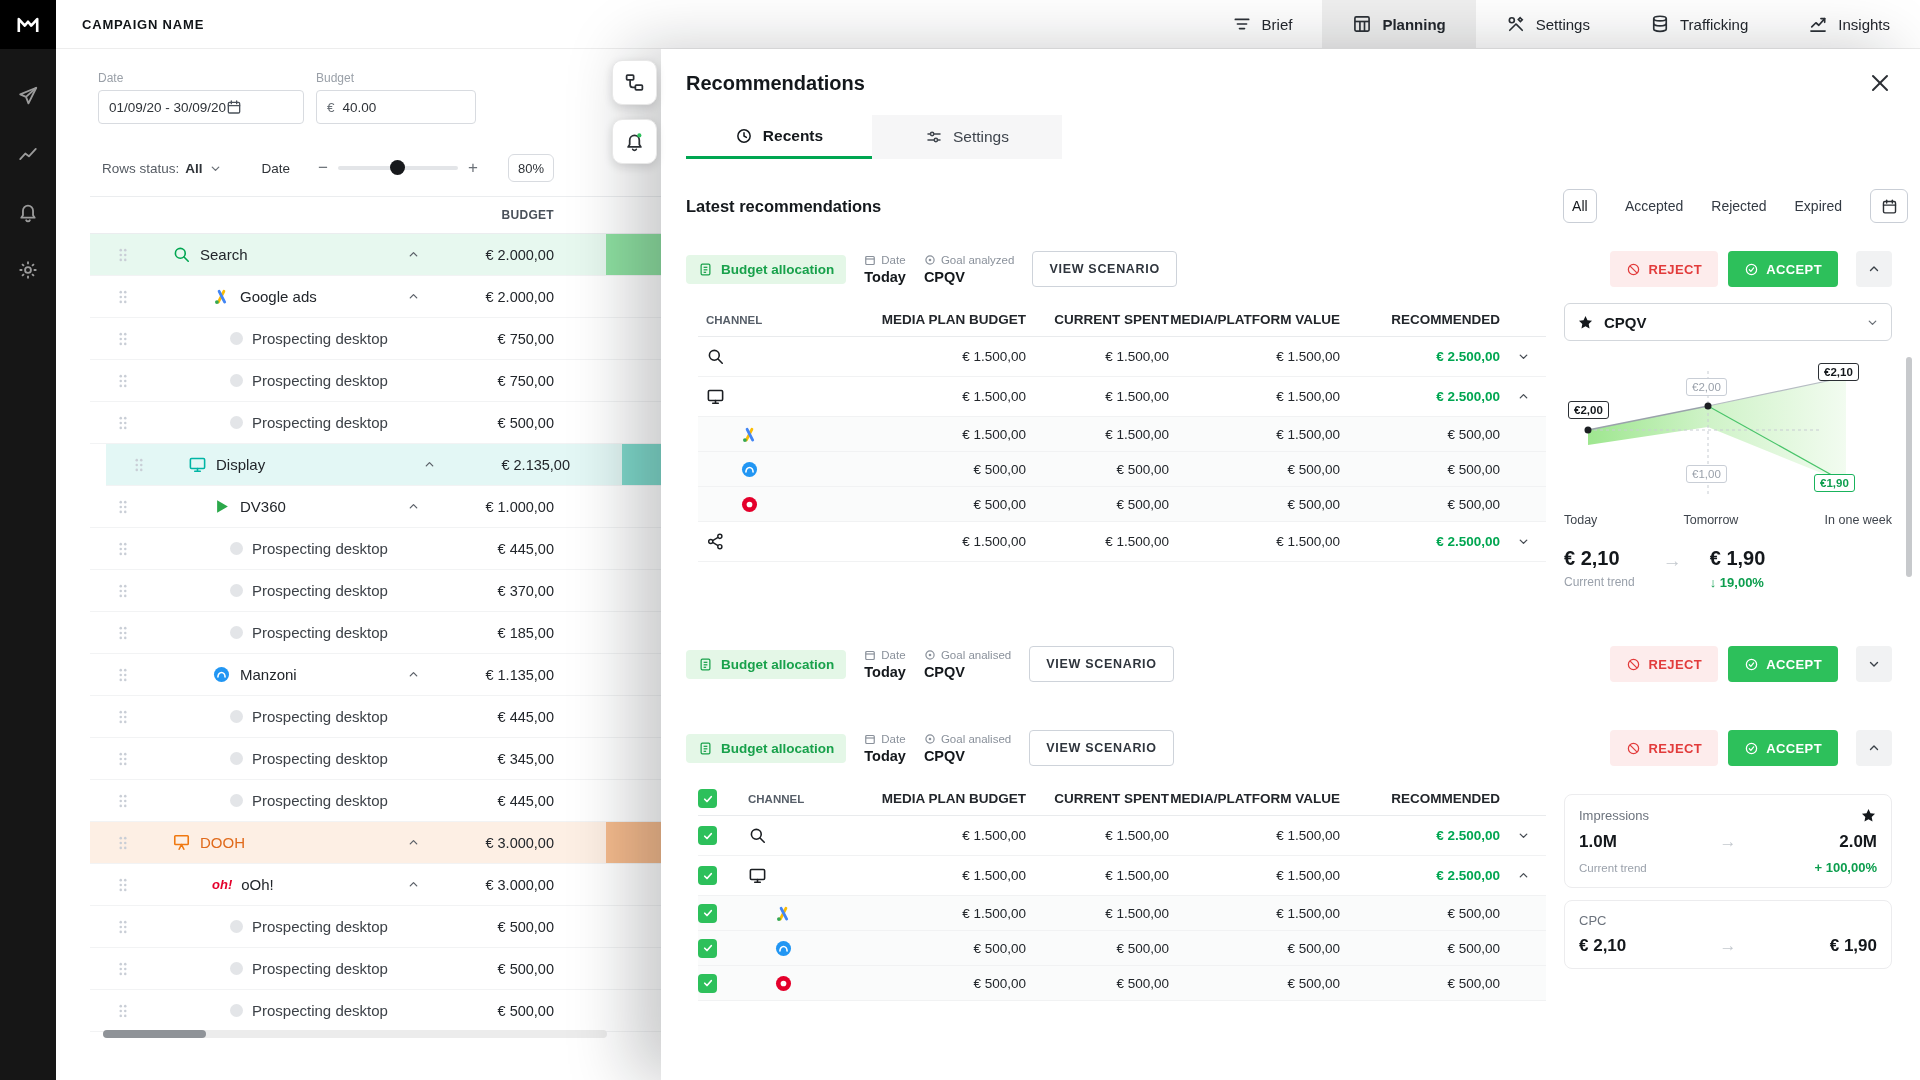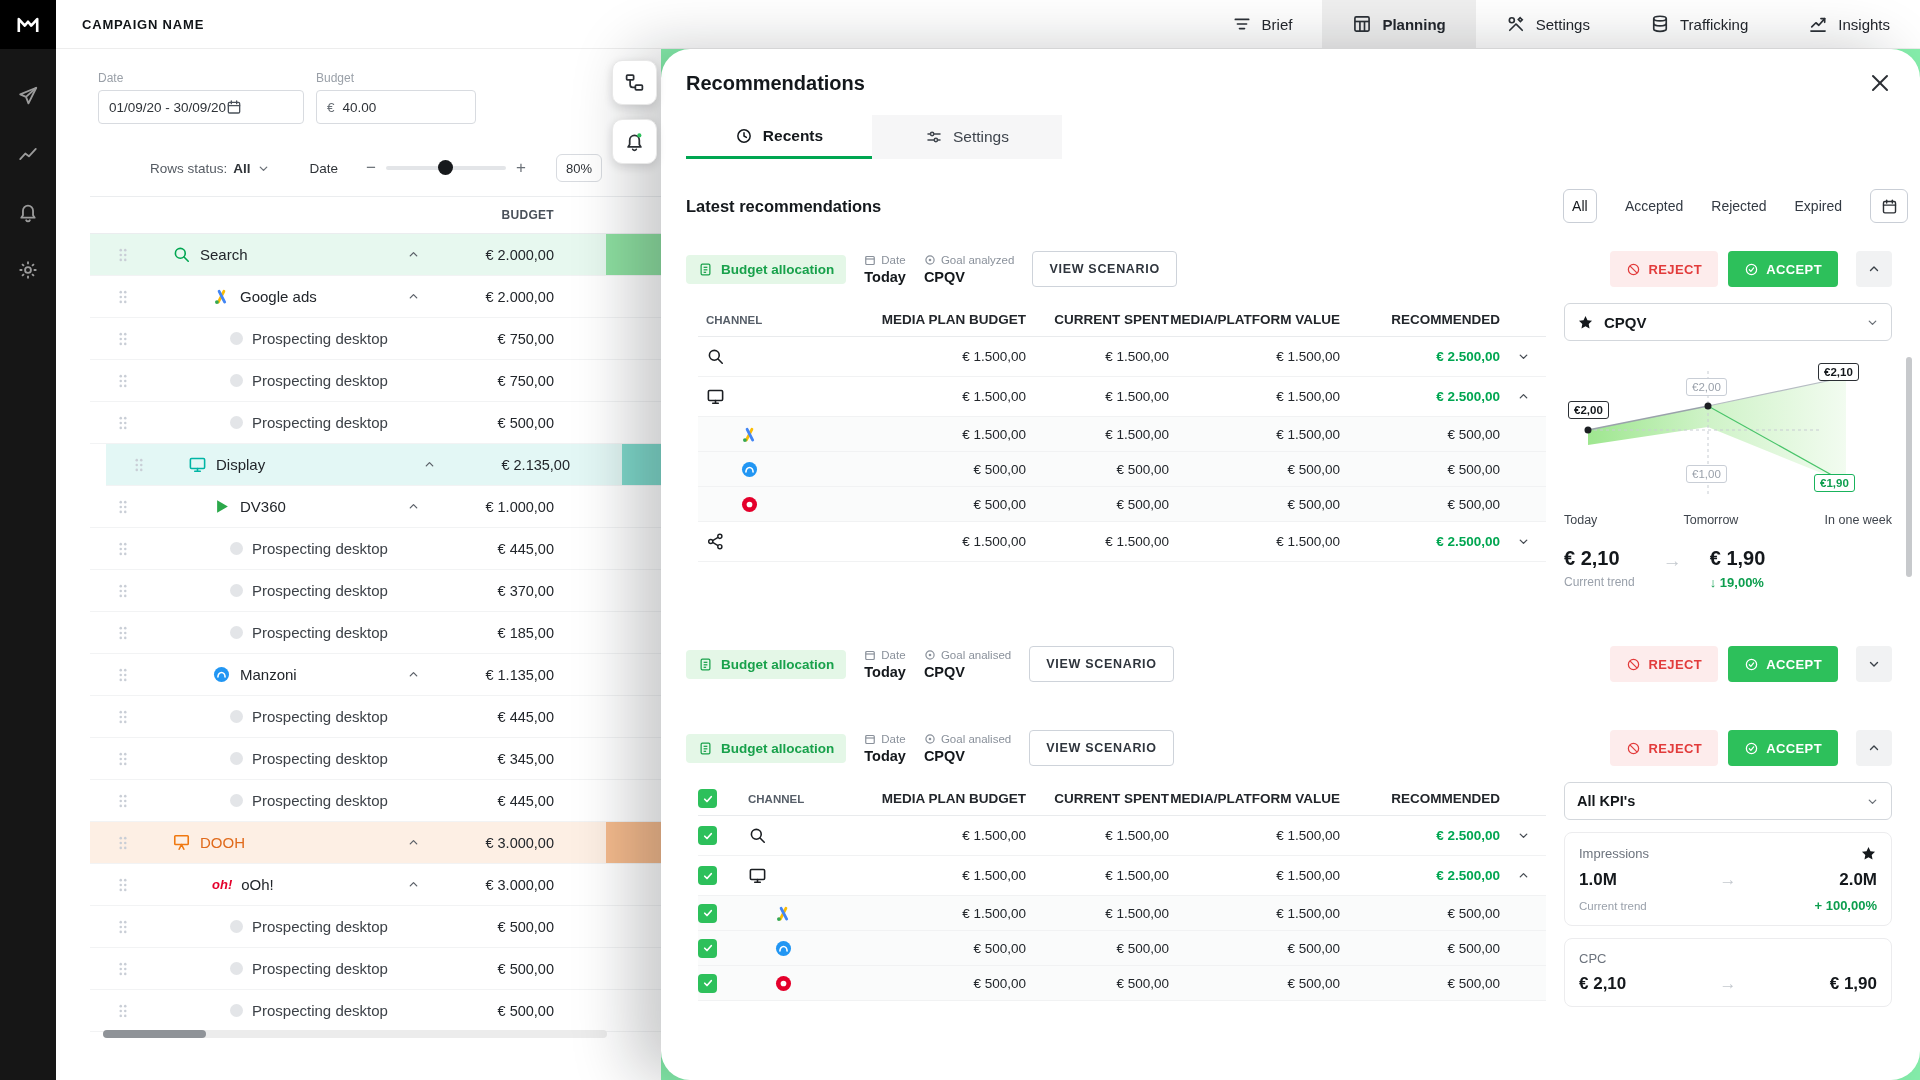--- a/index.html
+++ b/index.html
@@ -27,21 +27,21 @@
   .f-label{font-size:12px;color:#9aa0a8;margin-bottom:5px;display:block;}
   .f-box{height:34px;border:1px solid #d8dbe0;border-radius:4px;display:flex;align-items:center;padding:0 10px;font-size:13.5px;color:#2f3338;background:#fff;cursor:pointer;}
   .f-media{width:204px;justify-content:space-between;}
   .f-date{width:206px;}
   .f-budget{width:160px;gap:8px;}
   .f-cur{color:#6a7077;}
   .chev-ic{width:13px;height:13px;color:#6a7077;}
   .cal-ic{width:16px;height:16px;color:#4a515a;}
 
   .controls{display:flex;align-items:center;margin:30px 0 0 46px;font-size:13.5px;color:#2f3338;}
-  .rows-status{display:flex;align-items:center;gap:6px;cursor:pointer;margin-left:48px;}
+  .rows-status{display:flex;align-items:center;gap:6px;cursor:pointer;}
   .rows-status .lab{color:#555b63;}
   .rows-status .val{font-weight:600;}
   .reset{margin-left:40px;cursor:pointer;color:#2f3338;}
   .sl-minus{margin-left:28px;color:#6a7077;font-size:17px;cursor:pointer;}
   .sl-track{position:relative;width:120px;height:4px;background:#e3e5e8;border-radius:2px;margin:0 10px;cursor:pointer;}
   .sl-knob{position:absolute;left:52px;top:-6px;width:15px;height:15px;background:#17191c;border-radius:50%;}
   .sl-plus{color:#6a7077;font-size:17px;cursor:pointer;}
   .zoom-chip{margin-left:30px;height:28px;min-width:46px;padding:0 8px;border:1px solid #d8dbe0;border-radius:6px;display:flex;align-items:center;justify-content:center;font-size:13px;color:#2f3338;}
 
   .ptable{margin:14px 0 0 34px;}
@@ -69,21 +69,21 @@
   .ooh-logo{color:#E4002B;font-weight:800;font-style:italic;font-size:13px;flex:0 0 auto;}
   .hscroll{position:absolute;left:47px;top:981px;width:504px;height:8px;background:#ececec;border-radius:4px;}
   .hthumb{position:absolute;left:0;top:0;width:103px;height:8px;background:#8f9398;border-radius:4px;cursor:grab;}
 
   
   .float-group{position:absolute;left:612px;top:60px;z-index:70;display:flex;flex-direction:column;gap:14px;}
   .fbtn{width:45px;height:45px;background:#fff;border:1px solid #e8e8e8;border-radius:10px;box-shadow:0 3px 10px rgba(20,20,30,.14);display:flex;align-items:center;justify-content:center;color:#2b2f34;cursor:pointer;}
   .fbtn .svgic{width:21px;height:21px;}
 
   
-  .overlay{position:absolute;left:661px;top:49px;right:0;bottom:0;background:#fff;z-index:50;box-shadow:-30px 0 60px rgba(15,20,25,.22);border-radius:29px;}
+  .overlay{position:absolute;left:661px;top:49px;right:0;bottom:0;background:#fff;z-index:50;box-shadow:-30px 0 60px rgba(15,20,25,.22);}
   .ov-inner{position:absolute;inset:0;overflow:hidden;padding:0 28px 0 25px;}
   .ov-head{display:flex;align-items:center;justify-content:space-between;margin-top:22px;}
   .ov-title{font-size:20px;font-weight:700;color:#14181c;}
   .ov-close{width:24px;height:24px;color:#2b2f34;cursor:pointer;}
   .ov-tabs{display:flex;margin-top:20px;}
   .tab{height:44px;display:flex;align-items:center;justify-content:center;gap:10px;font-size:15.5px;cursor:pointer;}
   .tab-recents{width:186px;border-bottom:3px solid #00A651;color:#14181c;font-weight:600;background:#fff;text-align:right;}
   .tab-settings{width:190px;background:#f6f6f7;color:#3f454d;}
   .tab .t-ic{width:18px;height:18px;}
   .ov-section{display:flex;align-items:center;margin-top:30px;}
@@ -1390,28 +1390,20 @@
                   </span>
                 </span>
                 <span class="col-v c1">€ 500,00</span>
                 <span class="col-v c2w">€ 500,00</span>
                 <span class="col-v c3w">€ 500,00</span>
                 <span class="col-v c4w">€ 500,00</span>
                 <span class="col-x"></span>
               </div>
             </div>
           <div class="kpi">
-            <div class="kpi-sel2">
-              <span>All KPI's</span>
-              <span class="chev-ic svgic">
-                  <svg viewBox="0 0 24 24" fill="none" stroke="currentColor" stroke-width="2.4" stroke-linecap="round" stroke-linejoin="round">
-                    <polyline points="6 9.5 12 15.5 18 9.5"></polyline>
-                  </svg>
-                </span>
-            </div>
             <div class="kcard">
               <div class="kc-head">
                 <span>Impressions</span>
                 <span class="kc-star svgic">
                     <svg viewBox="0 0 24 24" fill="currentColor">
                       <path d="M12 2.8l2.8 5.9 6.4.9-4.7 4.5 1.2 6.4L12 17.4l-5.7 3.1 1.2-6.4L2.8 9.6l6.4-.9z"></path>
                     </svg>
                   </span>
               </div>
               <div class="kc-vals">

